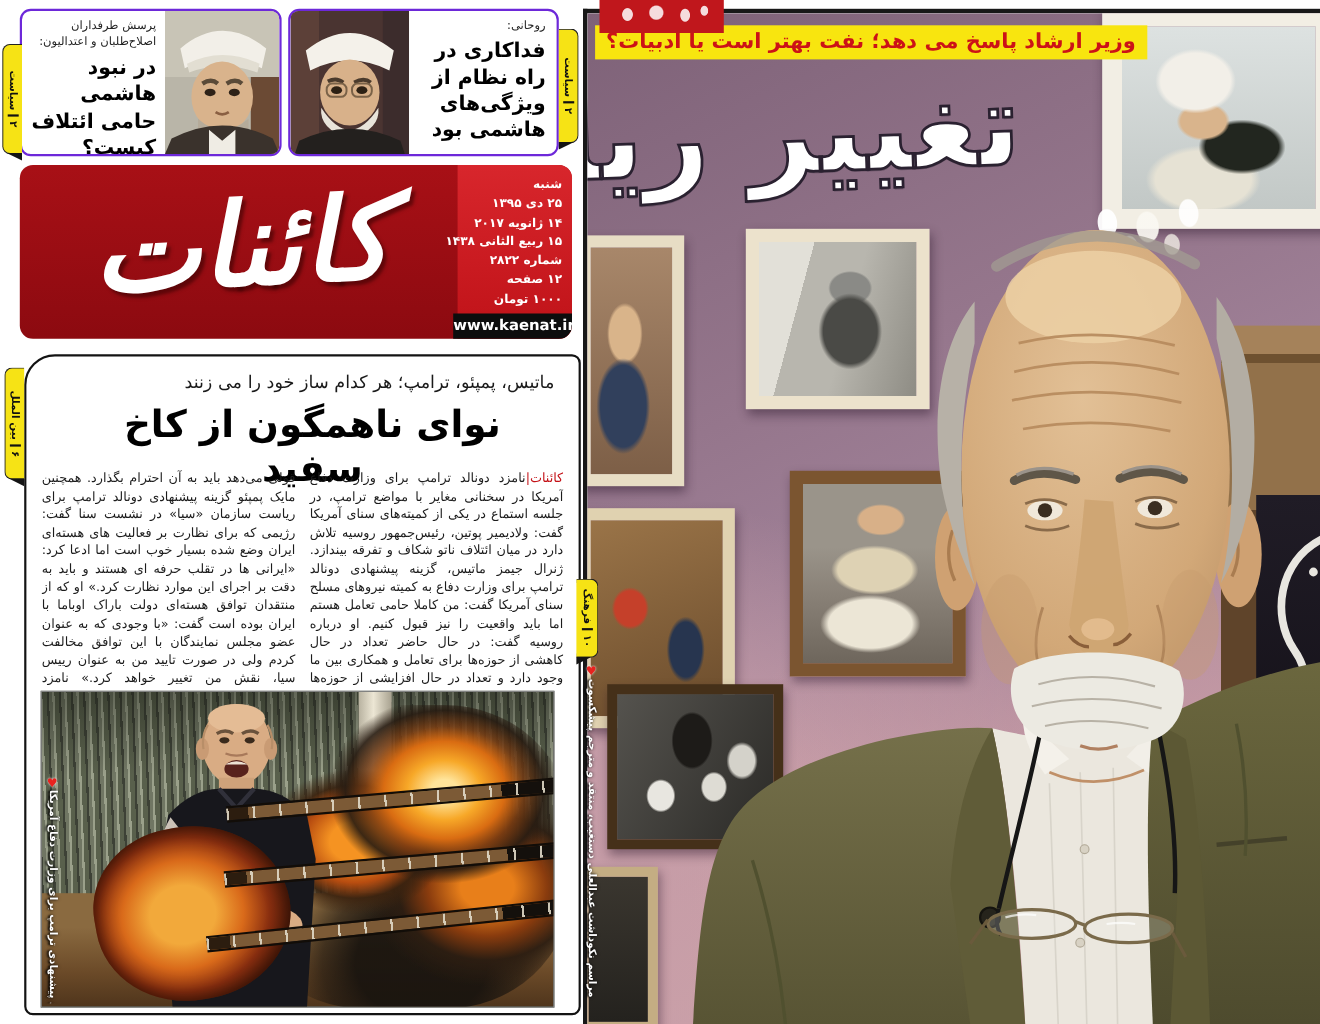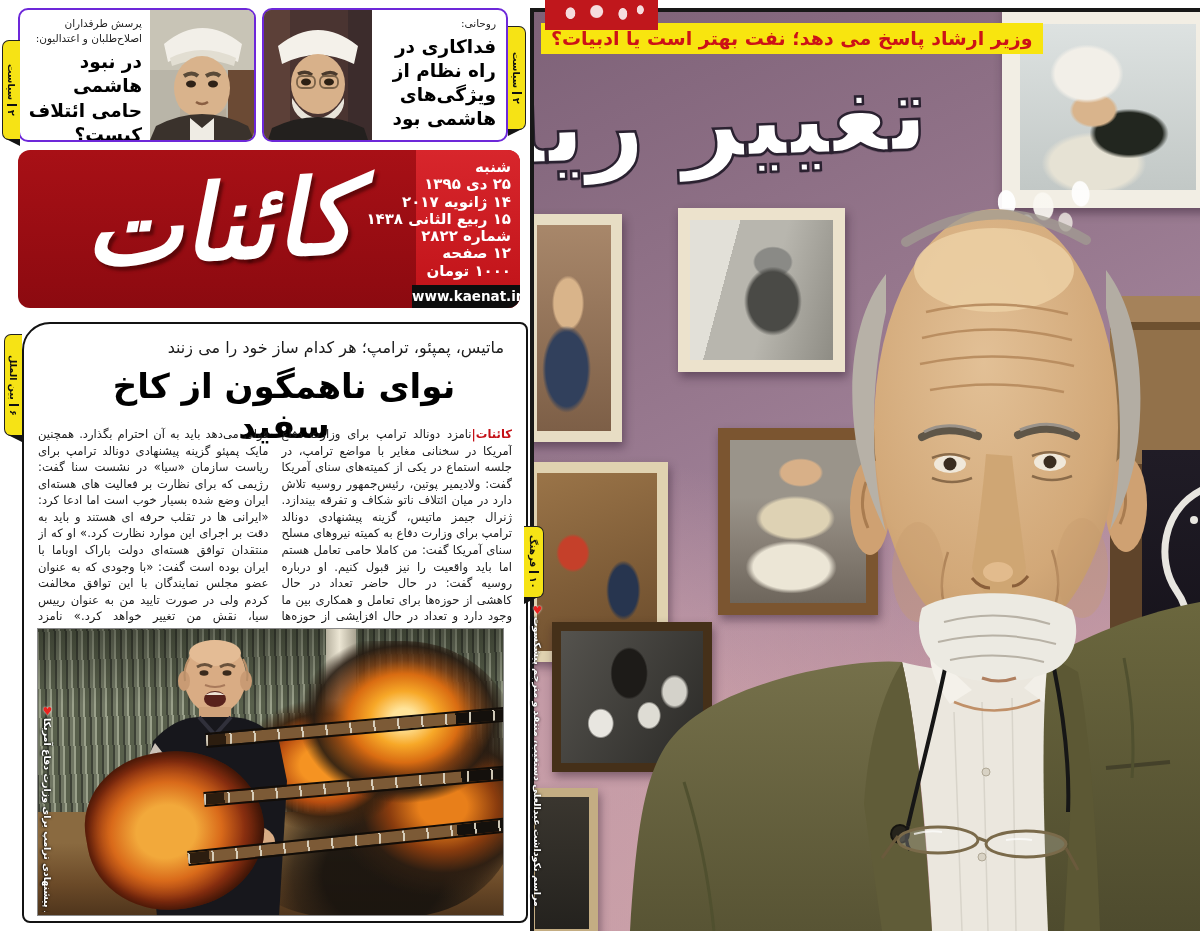--- a/index.html
+++ b/index.html
@@ -36,35 +36,35 @@
 
   
   .masthead { position:absolute; left:18px; top:150px; width:502px; height:158px;
               background:linear-gradient(180deg,#a81016,#8c0a10); border-radius:12px; }
   .logo { position:absolute; left:6px; top:-6px; width:392px; height:168px; color:#fff;
           font-size:104px; font-weight:bold; direction:rtl; text-align:center; line-height:158px;
           transform:rotate(-3deg); text-shadow:3px 4px 3px rgba(50,0,0,.55); font-style:italic; }
   .datepanel { position:absolute; right:0; top:0; width:104px; height:158px;
                background:linear-gradient(180deg,#d8262c,#bf1218); border-radius:0 12px 12px 0;
                padding:9px 9px 0 5px; direction:rtl; text-align:right; color:#fff; }
-  .dline { font-size:15px; font-weight:bold; line-height:17.3px; white-space:nowrap; }
+  .dline { font-size:11px; font-weight:bold; line-height:17.3px; white-space:nowrap; }
   .webstrip { position:absolute; right:0; bottom:0; width:108px; height:23px; background:#0d0d0d;
               border-radius:0 0 12px 0; color:#fff; font-weight:bold; font-size:13.5px;
               text-align:center; line-height:23px; }
 
   
   .article { position:absolute; left:22px; top:322px; width:506px; height:601px; background:#fff;
              border:2px solid #131313; border-radius:28px 8px 8px 8px; }
   .a-kicker { position:absolute; top:14px; right:22px; font-size:16px; color:#1a1a1a; direction:rtl; }
   .a-head { position:absolute; top:42px; right:22px; left:40px; font-size:34px; font-weight:bold;
             color:#000; direction:rtl; text-align:center; }
   .a-body { position:absolute; top:102px; right:14px; left:14px; height:198px; direction:rtl;
             display:flex; gap:13px; overflow:hidden; }
   .a-col { flex:1; font-size:11.6px; line-height:1.43; text-align:justify; color:#1c1c1c; }
-  .src { color:#c41117; font-weight:bold;margin-top:30px; }
+  .src { color:#c41117; font-weight:normal;margin-top:30px; }
 
   
   .mattis { position:absolute; left:13px; top:304px; width:467px; height:288px; overflow:hidden;
             background:#3b3e33; border:1px solid #8a8a8a; }
   .pipes { position:absolute; left:0; right:0; top:0; height:66%;
            background:linear-gradient(180deg, rgba(16,18,12,.4), rgba(16,18,12,0) 40%),
            repeating-linear-gradient(88deg,#3d4136 0 2px,#707663 2px 5px,#9aa08a 5px 7px,#59604c 7px 11px); }
   .pillar { position:absolute; left:62%; top:0; width:30px; height:66%;
             background:linear-gradient(90deg,#b8b2a0,#ece6d4 45%,#a8a290); }
   .hall { position:absolute; left:0; right:0; bottom:0; height:36%;

